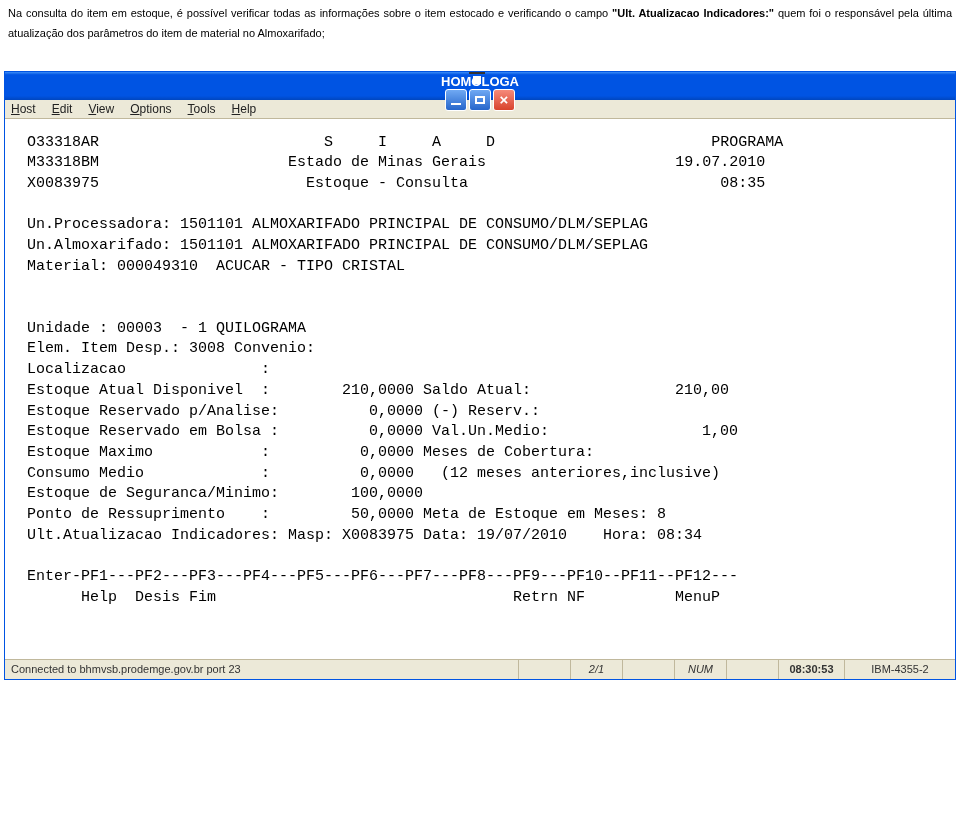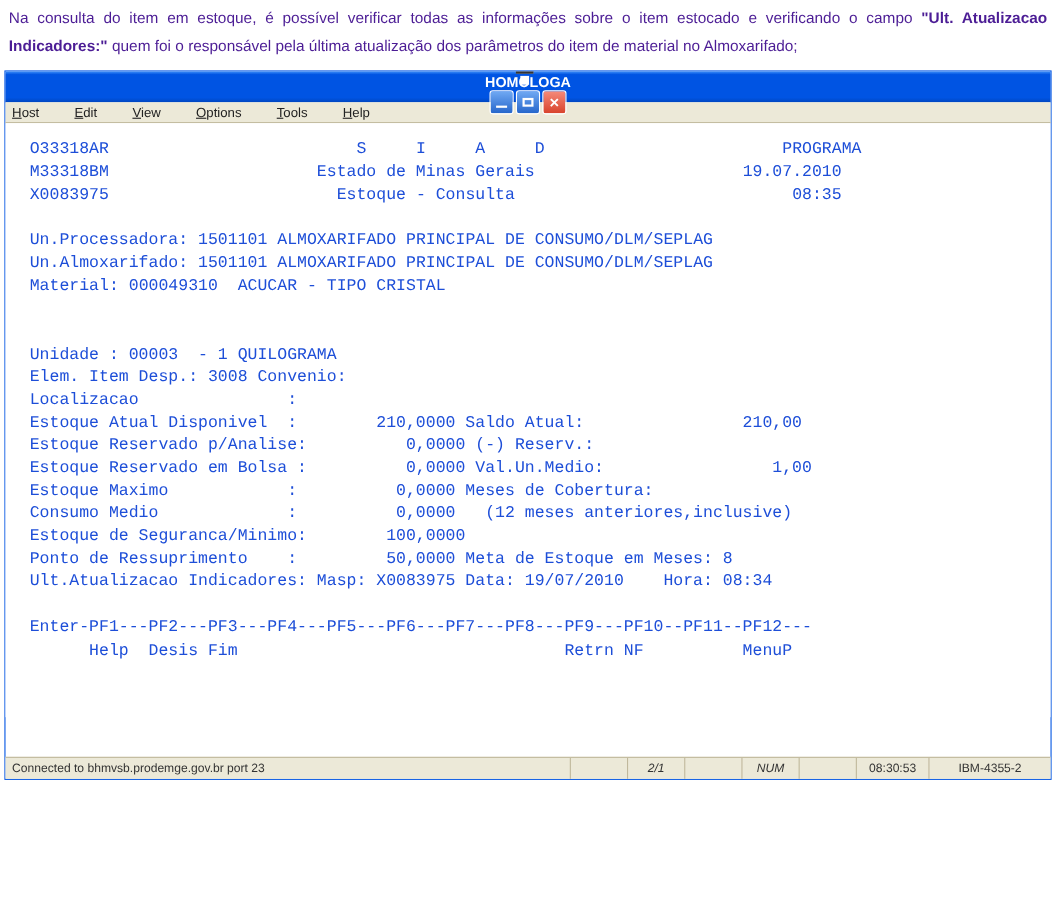--- a/index.html
+++ b/index.html
@@ -4,25 +4,25 @@
 <style>
   * { margin: 0; padding: 0; box-sizing: border-box; }
   body {
     font-family: Arial, sans-serif;
     background: #fff;
     width: 960px;
     height: 824px;
     overflow: hidden;
   }
   .instruction {
-    padding: 4px 8px 10px 8px;
-    font-size: 14px;
+    padding: 4px 8px 27px 8px;
+    font-size: 11px;
     line-height: 1.8;
     text-align: justify;
-    color: #4c1d95;
+    color: #000000;
   }
   .app-window {
     margin: 0 4px;
     border: 1px solid #0054E3;
     background: #fff;
   }
   .titlebar {
     height: 28px;
     background: linear-gradient(to bottom,#3a8cf7 0%,#0054E3 10%,#0054E3 85%,#0046bf 100%);
     display: flex;
@@ -57,55 +57,54 @@
   }
   .win-btn.min,.win-btn.max{background:linear-gradient(to bottom,#70a9f3,#2666cb);}
   .win-btn.close{background:linear-gradient(to bottom,#f58a7a,#d8432c);}
   .win-btn.min span{border-bottom:2px solid #fff;width:10px;height:0;display:block;margin-top:8px;}
   .win-btn.max span{border:2px solid #fff;width:10px;height:8px;display:block;}
   .win-btn.close span{font-size:15px;line-height:1;}
   .menubar {
     background:#ece9d8;
     border-bottom:1px solid #c0b89c;
     padding:2px 6px;
-    display:flex;gap:32px;
+    display:flex;gap:16px;
     font-size:12px;
     color:#222;
   }
   .menubar span{cursor:default;}
   .menubar span u{text-decoration:underline;}
   .terminal {
     background:#fff;
     padding:14px 20px 6px 22px;
     font-family:"Courier New",monospace;
     font-size:15px;
-    color:#1d4ed8;
+    color:#000000;
     line-height:1.38;
     white-space:pre;
     min-height:540px;
   }
   .statusbar{
     background:#ece9d8;
     border-top:1px solid #c0b89c;
     display:flex;
     font-size:11px;
     color:#333;
     height:20px;
     align-items:center;
-    margin-top:36px;
   }
   .statusbar .cell{
     border-right:1px solid #c0b89c;
     padding:0 6px;
     height:100%;
     display:flex;align-items:center;
   }
   .statusbar .cell.flex{flex:1;}
   .statusbar .cell.sm{width:52px;justify-content:center;font-style:italic;}
-  .statusbar .cell.med{width:66px;justify-content:center;}
+  .statusbar .cell.med{width:66px;justify-content:center;font-weight:bold;}
   .statusbar .cell.lg{width:110px;justify-content:center;}
 </style>
 </head>
 <body>
 
 <div class="instruction">
   <span>Na consulta do item em estoque, é possível verificar todas as informações sobre o item estocado e verificando o campo </span><b>"Ult. Atualizacao Indicadores:"</b><span> quem foi o responsável pela última atualização dos parâmetros do item de material no Almoxarifado;</span>
 </div>
 
 <div class="app-window">

